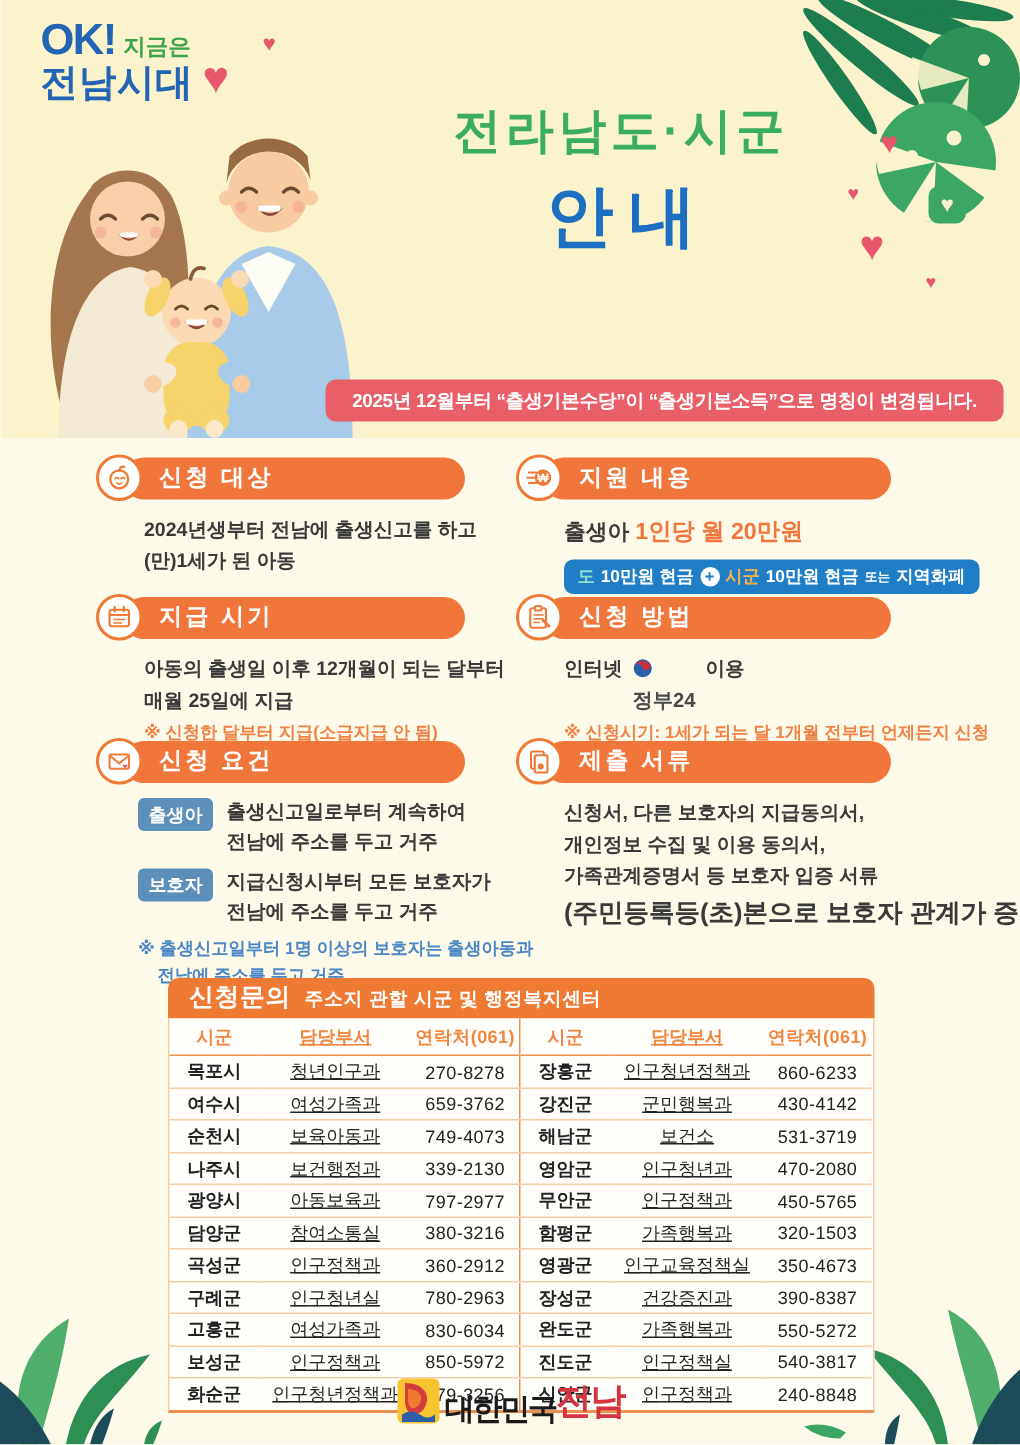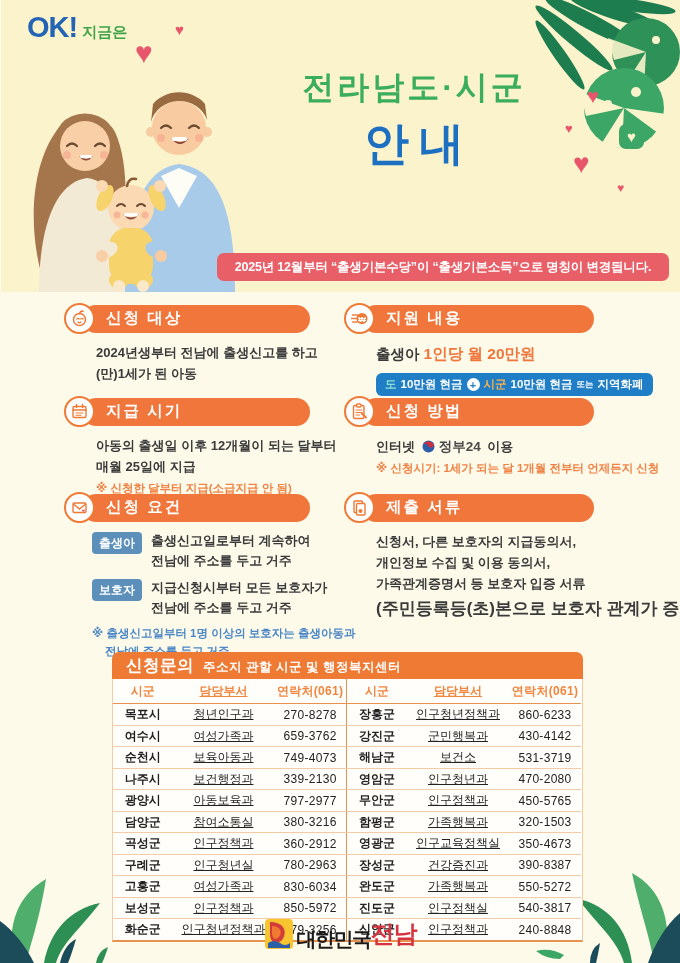--- a/index.html
+++ b/index.html
@@ -47,21 +47,21 @@
   .amount-line{margin:10px 0 0 32px;font-size:14.5px;font-weight:800;color:#3A3A3A;white-space:nowrap;}
   .amount{color:#F0763B;font-size:15.5px;}
   .sup-badge{display:inline-flex;align-items:center;gap:4px;background:#1F7EC6;border-radius:6px;
     padding:4px 9px;margin:8px 0 0 32px;color:#fff;font-size:11.5px;font-weight:800;white-space:nowrap;}
   .sup-badge .do{color:#8FE0D0;}
   .sup-badge .sigun{color:#FFB14A;}
   .sup-badge .or{font-size:8.5px;font-weight:bold;}
   .plus{width:13px;height:13px;border-radius:50%;background:#fff;color:#1F7EC6;font-size:11px;
     display:flex;align-items:center;justify-content:center;font-weight:800;flex:none;}
 
-  .gov24{display:inline-flex;align-items:center;gap:4px;margin:0 3px;vertical-align:-2px;}
+  .gov24{display:inline-flex;gap:4px;margin:0 3px;vertical-align:-2px;flex-direction:column;}
   .gov24 .gtxt{font-weight:800;color:#4A4A4A;font-size:13.5px;}
 
   .req-item{display:flex;margin:8px 0 0 28px;align-items:flex-start;}
   .req-badge{background:#5C90BB;color:#fff;border-radius:4px;font-size:12px;font-weight:800;
     padding:2.5px 7px;margin-right:9px;margin-top:1px;flex:none;}
   .req-text{font-size:13px;font-weight:bold;color:#3A3A3A;line-height:1.5;}
   .req-text div{white-space:nowrap;}
 
   .doc-small{font-size:17px;font-weight:bold;color:#3A3A3A;margin-top:1px;white-space:nowrap;}
 
@@ -119,20 +119,21 @@
         <circle cx="140" cy="92" r="5" fill="#FAF3CC"></circle>
         <circle cx="112" cy="104" r="4" fill="#FAF3CC"></circle>
       </g>
     </svg>
 
     <div class="logo">
       <div class="logo-top">
         <span class="logo-ok">OK!</span>
         <span class="logo-now">지금은</span>
       </div>
+      <div class="logo-era">전남시대</div>
     </div>
 
     <svg class="family" width="245" height="234" viewBox="0 0 245 234">
 
       <path d="M38,234 C18,180 20,110 48,72 C60,52 95,52 106,74 C122,108 118,170 108,234 Z" fill="#A5754C"></path>
 
       <circle cx="76" cy="88" r="25" fill="#F9CFA7"></circle>
       <path d="M48,84 A29 29 0 0 1 104,82 L100,66 A30 26 0 0 0 52,66 Z" fill="#A5754C"></path>
       <path d="M58,88 q5,-5 10,0" stroke="#6B4A32" stroke-width="2.2" fill="none" stroke-linecap="round"></path>
       <path d="M86,88 q5,-5 10,0" stroke="#6B4A32" stroke-width="2.2" fill="none" stroke-linecap="round"></path>

